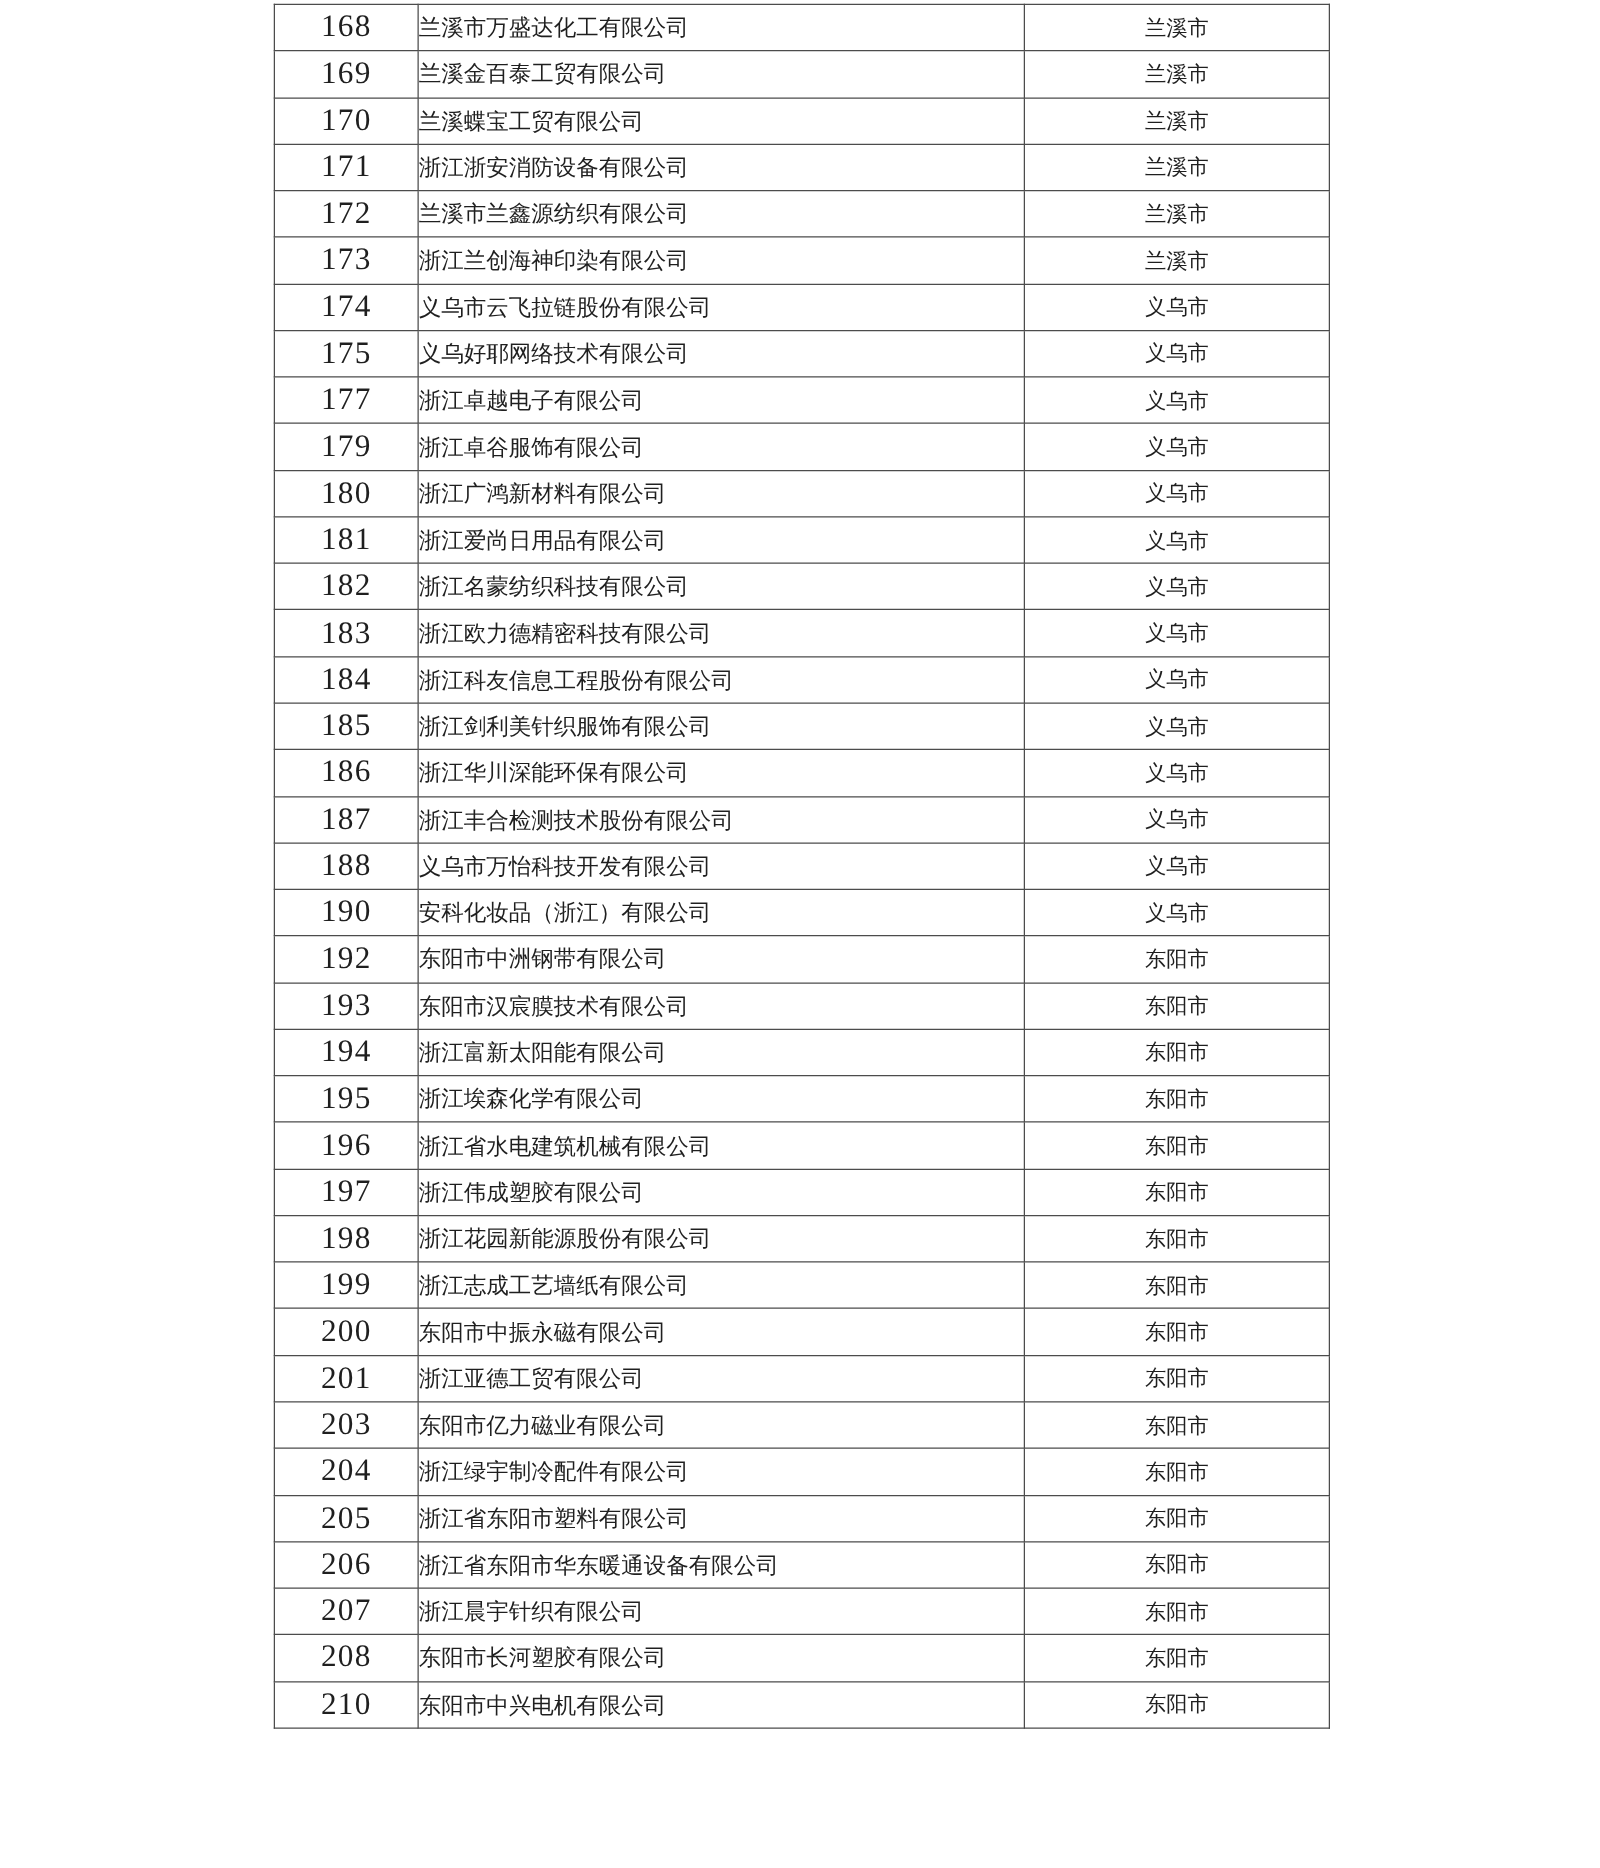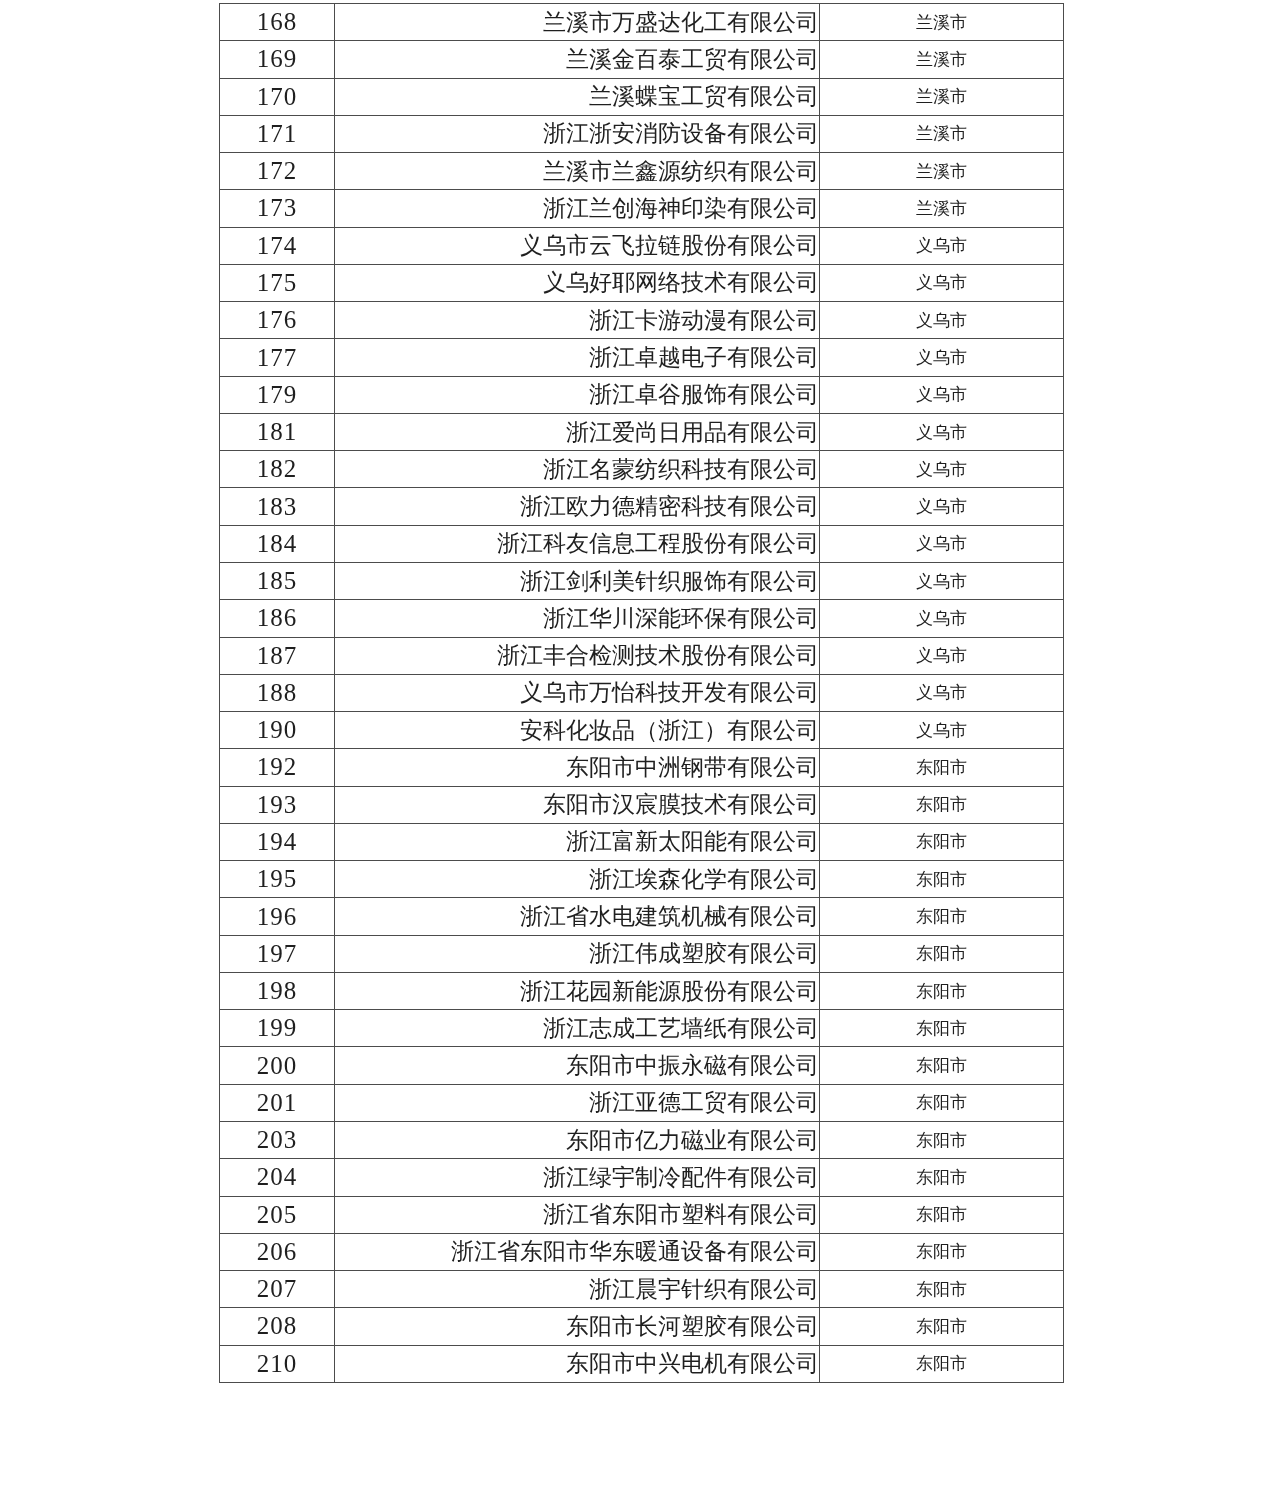--- a/index.html
+++ b/index.html
@@ -40,23 +40,23 @@
     white-space: nowrap;
   }
   td.col-no {
     width: 114px;
     text-align: center;
     font-size: 25px;
     letter-spacing: 1px;
   }
   td.col-name {
     width: 484px;
-    text-align: right;
+    text-align: left;
     padding-left: 15px;
-    font-size: 23px;
+    font-size: 18px;
     margin-top: 16px;
   }
   td.col-city {
     text-align: center;
     font-size: 17px;
   }
 </style>
 </head>
 <body>
 
@@ -98,32 +98,32 @@
             <td class="col-no">174</td>
             <td class="col-name">义乌市云飞拉链股份有限公司</td>
             <td class="col-city">义乌市</td>
           </tr>
           <tr>
             <td class="col-no">175</td>
             <td class="col-name">义乌好耶网络技术有限公司</td>
             <td class="col-city">义乌市</td>
           </tr>
           <tr>
-            <td class="col-no">176</td>
-            <td class="col-name">浙江卡游动漫有限公司</td>
-            <td class="col-city">义乌市</td>
-          </tr>
-          <tr>
             <td class="col-no">177</td>
             <td class="col-name">浙江卓越电子有限公司</td>
             <td class="col-city">义乌市</td>
           </tr>
           <tr>
             <td class="col-no">179</td>
             <td class="col-name">浙江卓谷服饰有限公司</td>
+            <td class="col-city">义乌市</td>
+          </tr>
+          <tr>
+            <td class="col-no">180</td>
+            <td class="col-name">浙江广鸿新材料有限公司</td>
             <td class="col-city">义乌市</td>
           </tr>
           <tr>
             <td class="col-no">181</td>
             <td class="col-name">浙江爱尚日用品有限公司</td>
             <td class="col-city">义乌市</td>
           </tr>
           <tr>
             <td class="col-no">182</td>
             <td class="col-name">浙江名蒙纺织科技有限公司</td>

